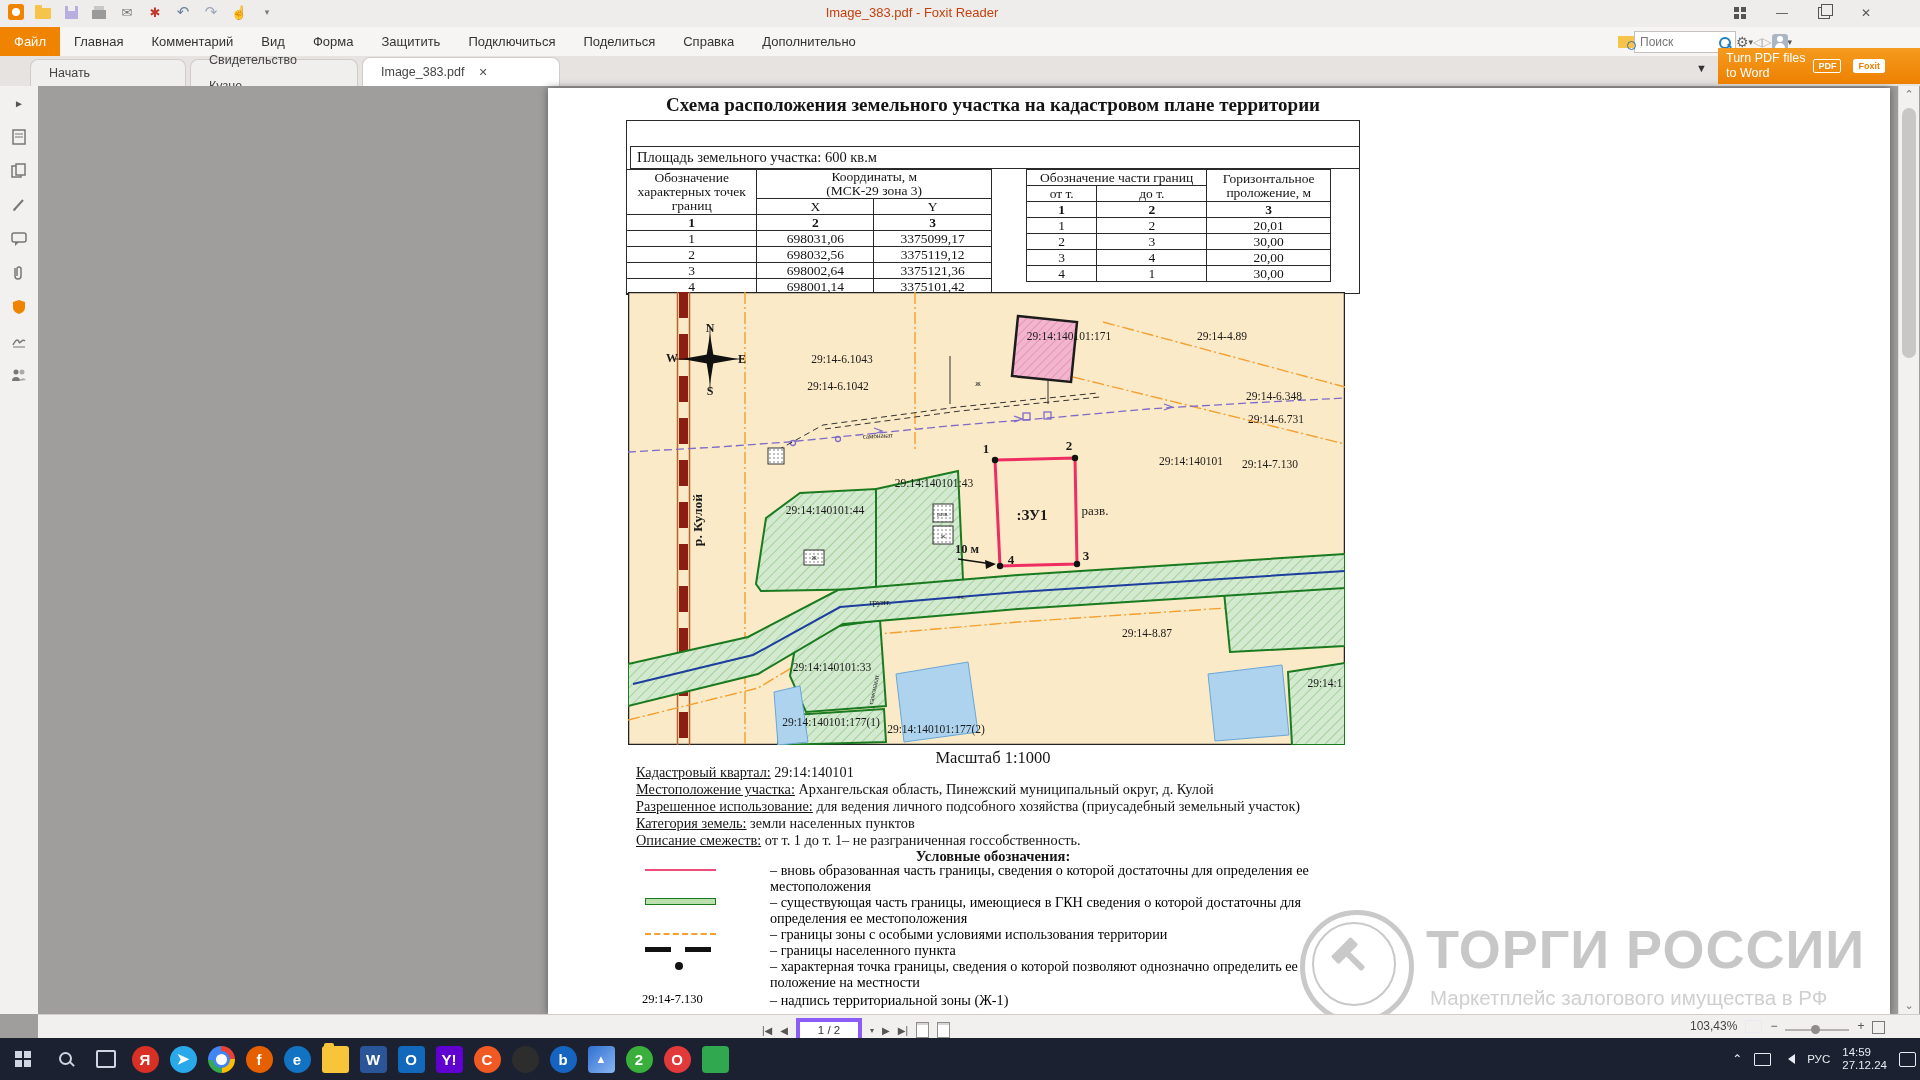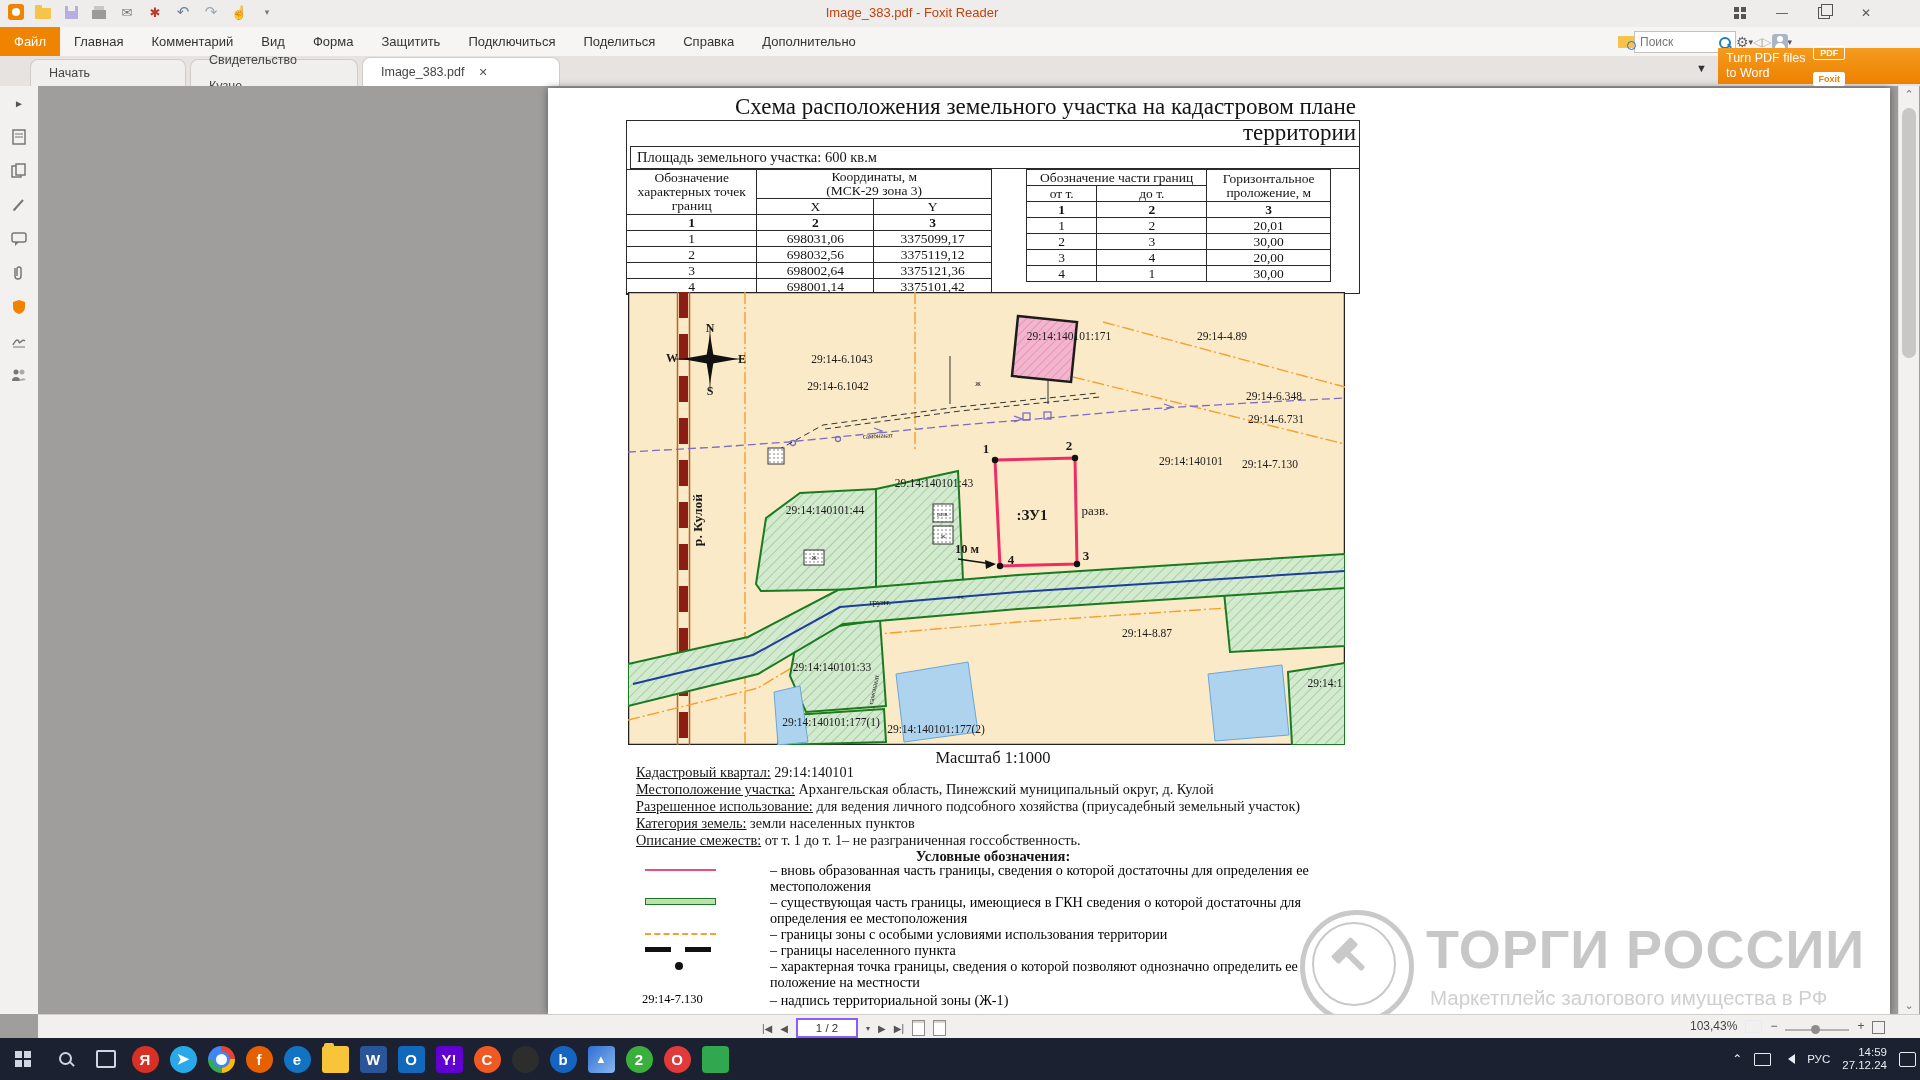--- a/index.html
+++ b/index.html
@@ -46,33 +46,33 @@
   .tabs{display:flex;height:30px;align-items:flex-end;padding-left:30px}
   .tab{height:26px;line-height:26px;font-size:12.5px;color:#444;background:#f1efed;border:1px solid #cfccc9;border-bottom:0;
     border-radius:8px 8px 0 0;padding:0 18px;margin-right:4px;transform:skewX(0);display:flex;align-items:center;gap:14px}
   .tab.active{background:#fff;height:28px}
   .tclose{color:#555;font-size:11px}
   .collapse-caret{left:1696px;top:62px;font-size:11px;color:#333}
   
   #banner{left:1718px;top:48px;width:202px;height:36px;background:linear-gradient(#f49b1f,#ee8000);z-index:9;
     display:flex;align-items:center;color:#fff;padding-left:8px;box-sizing:border-box;gap:8px}
   #banner .btxt{font-size:12.5px;line-height:15px}
-  .chipcol{display:flex;flex-direction:column;gap:12px}
+  .chipcol{display:flex;flex-direction:row;gap:12px}
   .chip{font-size:9px;font-weight:bold;border:1px solid #fff;border-radius:2px;padding:0 4px;line-height:12px;text-align:center}
   .chip.w{background:#fff;color:#ee8000}
   
   #sidepanel{left:0;top:86px;width:38px;height:928px;background:#f3f1f0;border-right:1px solid #dcd9d6}
   #sidepanel .pic{width:38px;height:34px;display:flex;align-items:center;justify-content:center}
   #sidepanel svg{display:block}
   .dots-handle{left:40px;top:478px;width:4px;height:26px;background:repeating-linear-gradient(#8a8a8a 0 2px,transparent 2px 5px)}
   
   #docarea{left:38px;top:86px;width:1882px;height:928px;background:#a09e9c}
   #page{left:548px;top:88px;width:1342px;height:926px;background:#fff;box-shadow:0 0 8px rgba(0,0,0,.45);z-index:1}
   .serif{font-family:"Liberation Serif",serif;color:#141414}
-  #doctitle{left:82px;top:6px;width:726px;text-align:right;font-size:23px;font-weight:normal}
+  #doctitle{left:82px;top:6px;width:726px;text-align:center;font-size:19px;font-weight:bold}
   #outerbox{left:78px;top:32px;width:732px;height:172px;border:1.5px solid #2a2a2a}
   .inforow{position:absolute;left:3px;width:722px;height:21px;border:1px solid #2a2a2a;font-size:14.5px;line-height:21px;padding-left:6px}
   table.dt{border-collapse:collapse;font-family:"Liberation Serif",serif;font-size:13.5px;color:#141414}
   table.dt td{border:1px solid #2a2a2a;text-align:center;padding:0 2px;height:15px;line-height:14px}
   .bold{font-weight:bold}
   #map{left:80px;top:204px;width:717px;height:453px}
   #map text{font-family:"Liberation Serif",serif;fill:#1a1a1a}
   #scale{left:82px;top:660px;width:726px;text-align:center;font-size:16.5px}
   .dline{position:absolute;left:88px;width:1000px;font-size:14.3px;white-space:nowrap}
   .dline b{font-weight:normal;text-decoration:underline}
@@ -94,21 +94,21 @@
   .gavel{position:absolute;left:34px;top:30px;width:36px;height:36px;transform:rotate(-45deg)}
   .gavel i{position:absolute;background:#c9c9c9}
   .gavel .h1{left:4px;top:2px;width:28px;height:11px;border-radius:2px}
   .gavel .h2{left:15px;top:10px;width:6px;height:24px;border-radius:2px}
   #wm .wt{position:absolute;left:126px;top:8px;font-size:54px;font-weight:bold;color:#c7c7c7;letter-spacing:1px;white-space:nowrap}
   #wm .ws{position:absolute;left:130px;top:76px;font-size:20.5px;color:#cfcfcf;white-space:nowrap}
   
   #statusbar{left:38px;top:1014px;width:1882px;height:24px;background:#f2f0ee;border-top:1px solid #cfccc9;z-index:4}
   .sb-item{position:absolute;top:3px;font-size:12px;color:#444}
   .navg{display:flex;align-items:center;gap:8px}
-  .pagebox{width:58px;height:16px;border:2px solid #8b5cf6;background:#fff;font-size:11.5px;text-align:center;
+  .pagebox{width:58px;height:16px;border:4px solid #8b5cf6;background:#fff;font-size:11.5px;text-align:center;
     font-family:"Liberation Sans",sans-serif;color:#333;padding:0}
   .pgicon{width:11px;height:14px;background:#fff;border:1px solid #8f8c89;
     box-shadow:inset 0 2px 0 #d7d4d1}
   .slider{width:64px;height:2px;background:#b5b2af;position:relative;margin-top:8px}
   .slider i{position:absolute;left:26px;top:-4px;width:9px;height:9px;border-radius:50%;background:#8f8c89}
   .fitbox{width:11px;height:11px;border:1px solid #777;margin-top:3px}
   
   #scrollv{left:1898px;top:86px;width:20px;height:928px;background:#f2f1f0;border-left:1px solid #e0dedc;z-index:5}
   #scrollv .thumb{position:absolute;left:3px;top:22px;width:14px;height:250px;background:#c9c7c5;border-radius:7px}
   #scrollv .sarr{position:absolute;left:0;width:20px;text-align:center;font-size:11px;color:#777}
@@ -129,21 +129,21 @@
   .app-folder .g:before{content:"";position:absolute;left:2px;top:-3px;width:10px;height:4px;background:#f8c53a;border-radius:2px 2px 0 0}
   .app-photos .g{background:linear-gradient(135deg,#2f6fd1,#8ab6f2);border-radius:4px;font-size:11px}
   .tvicon{width:16px;height:14px;border:2px solid #cfd6e2;border-radius:2px}
   .searchc{width:14px;height:14px;position:relative}
   .searchc:before{content:"";position:absolute;left:0;top:0;width:9px;height:9px;border:2px solid #cfd6e2;border-radius:50%}
   .searchc:after{content:"";position:absolute;left:10px;top:11px;width:6px;height:2px;background:#cfd6e2;transform:rotate(45deg)}
   #tray{position:absolute;right:4px;top:0;height:42px;display:flex;align-items:center;gap:12px;color:#e8ebf2}
   .trayic{font-size:12px}
   .dispic{width:15px;height:11px;border:1.5px solid #e8ebf2;border-radius:1px}
   .spkic{width:0;height:0;border:5px solid transparent;border-right:7px solid #e8ebf2;position:relative}
-  .clock{text-align:right;font-size:11.5px;line-height:13px}
+  .clock{text-align:left;font-size:11.5px;line-height:13px}
   .notif{width:15px;height:13px;border:1.5px solid #e8ebf2;border-radius:2px}
 </style>
 </head>
 <body>
 
 <div class="abs" id="titlebar">
   <div class="qat">
     <span class="foxlogo"></span>
     <span class="ic">
         <span class="fold"></span>

